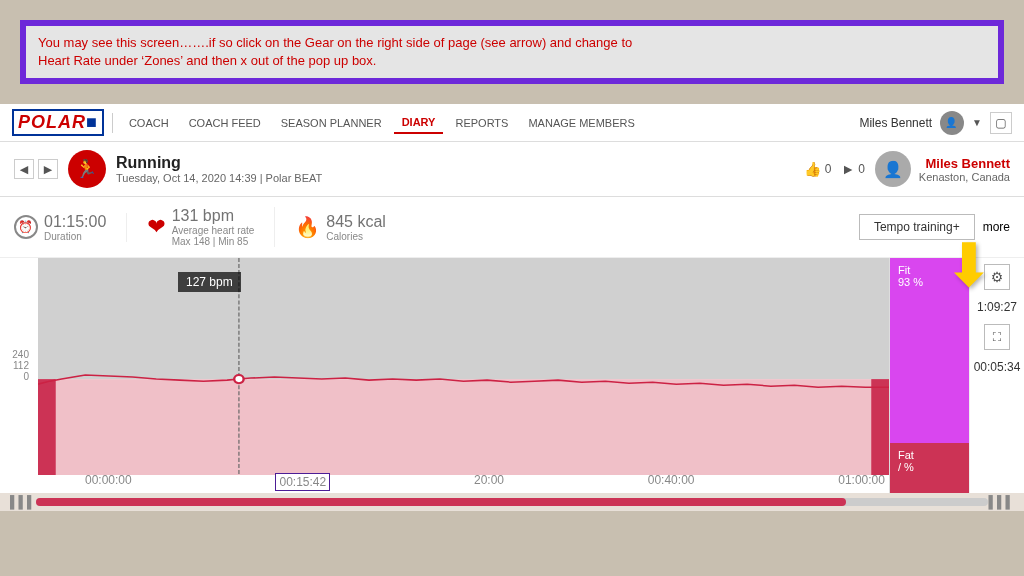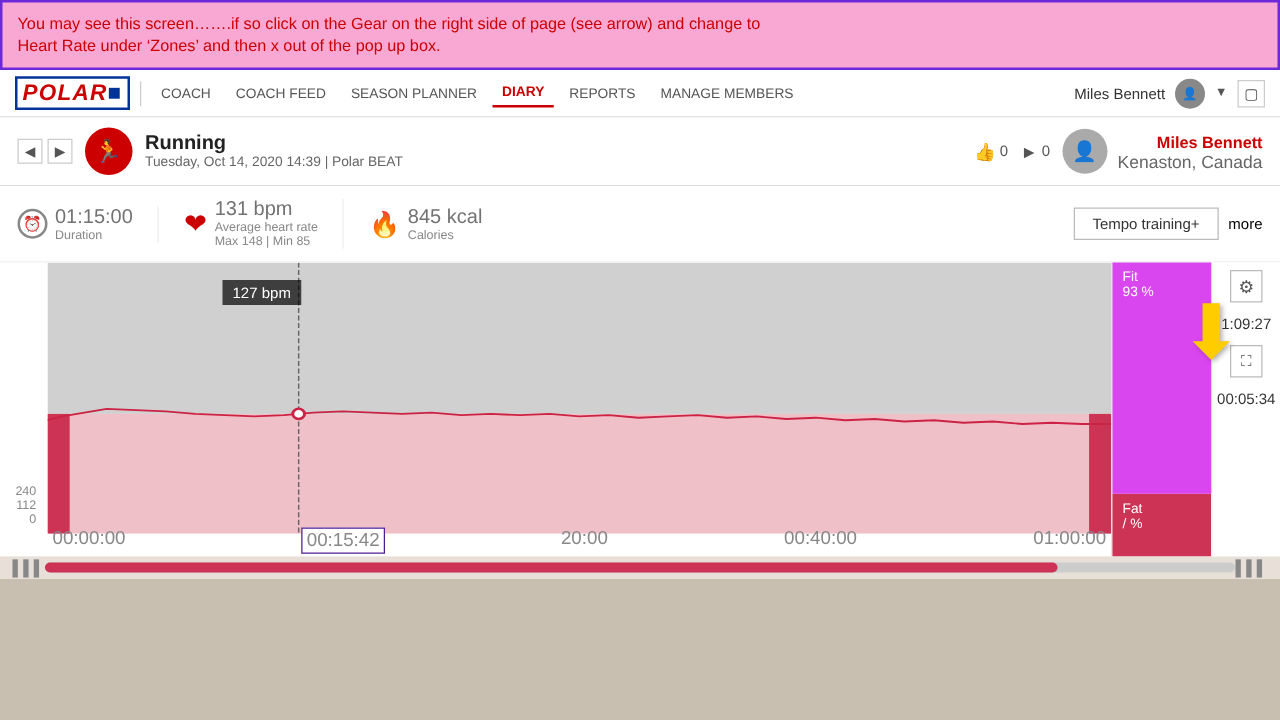--- a/index.html
+++ b/index.html
@@ -1,22 +1,22 @@
 <!DOCTYPE html>
 <html><head>
   <meta charset="utf-8">
   <style>
     * { margin: 0; padding: 0; box-sizing: border-box; }
     body { font-family: Arial, sans-serif; background: #c8bfb0; width: 1024px; height: 576px; overflow: hidden; }
 
     
     .alert-banner {
-      background: #f9a8d4;
-      border: 2px solid #6d28d9;
-      margin: 0;
+      background: #e5e5e5;
+      border: 6px solid #6d28d9;
+      margin: 20px;
       padding: 8px 12px;
       font-size: 13px;
       color: #cc0000;
       line-height: 1.4;
     }
 
     
     .navbar {
       background: white;
       border-bottom: 1px solid #ddd;
@@ -107,21 +107,21 @@
     .action-btn .icon { font-size: 14px; }
     .user-profile { display: flex; align-items: center; gap: 8px; }
     .user-avatar-lg {
       width: 36px; height: 36px; border-radius: 50%;
       background: #aaa;
       display: flex; align-items: center; justify-content: center;
       color: white; font-size: 16px;
     }
     .user-details { text-align: right; }
     .user-name-main { font-size: 13px; font-weight: 600; color: #cc0000; }
-    .user-location { font-size: 14px; color: #666; }
+    .user-location { font-size: 11px; color: #666; }
 
     
     .stats-row {
       background: white;
       border-bottom: 1px solid #eee;
       display: flex;
       align-items: center;
       padding: 10px 14px;
       gap: 0;
     }
@@ -210,33 +210,33 @@
       display: flex; align-items: center; justify-content: center;
       cursor: pointer; font-size: 12px; color: #555;
       background: white;
     }
 
     
     .y-axis {
       position: absolute;
       left: 0; top: 0; bottom: 20px;
       width: 33px;
-      display: flex; flex-direction: column; justify-content: flex-end;
+      display: flex; flex-direction: column; justify-content: center;
       padding: 4px 0;
     }
     .y-label { font-size: 10px; color: #888; text-align: right; padding-right: 4px; }
 
     
     .x-axis {
       position: absolute;
       bottom: 0; left: 38px; right: 0;
       display: flex; justify-content: space-between;
       padding: 2px 4px;
     }
-    .x-label { font-size: 15px; color: #888; }
+    .x-label { font-size: 12px; color: #888; margin-left: 43px; }
     .x-label.highlight {
       background: white;
       border: 1px solid #4c1d95;
       padding: 1px 3px;
     }
 
     
     .chart-svg-container {
       position: absolute;
       left: 38px; top: 0; right: 0; bottom: 18px; text-align: center;

